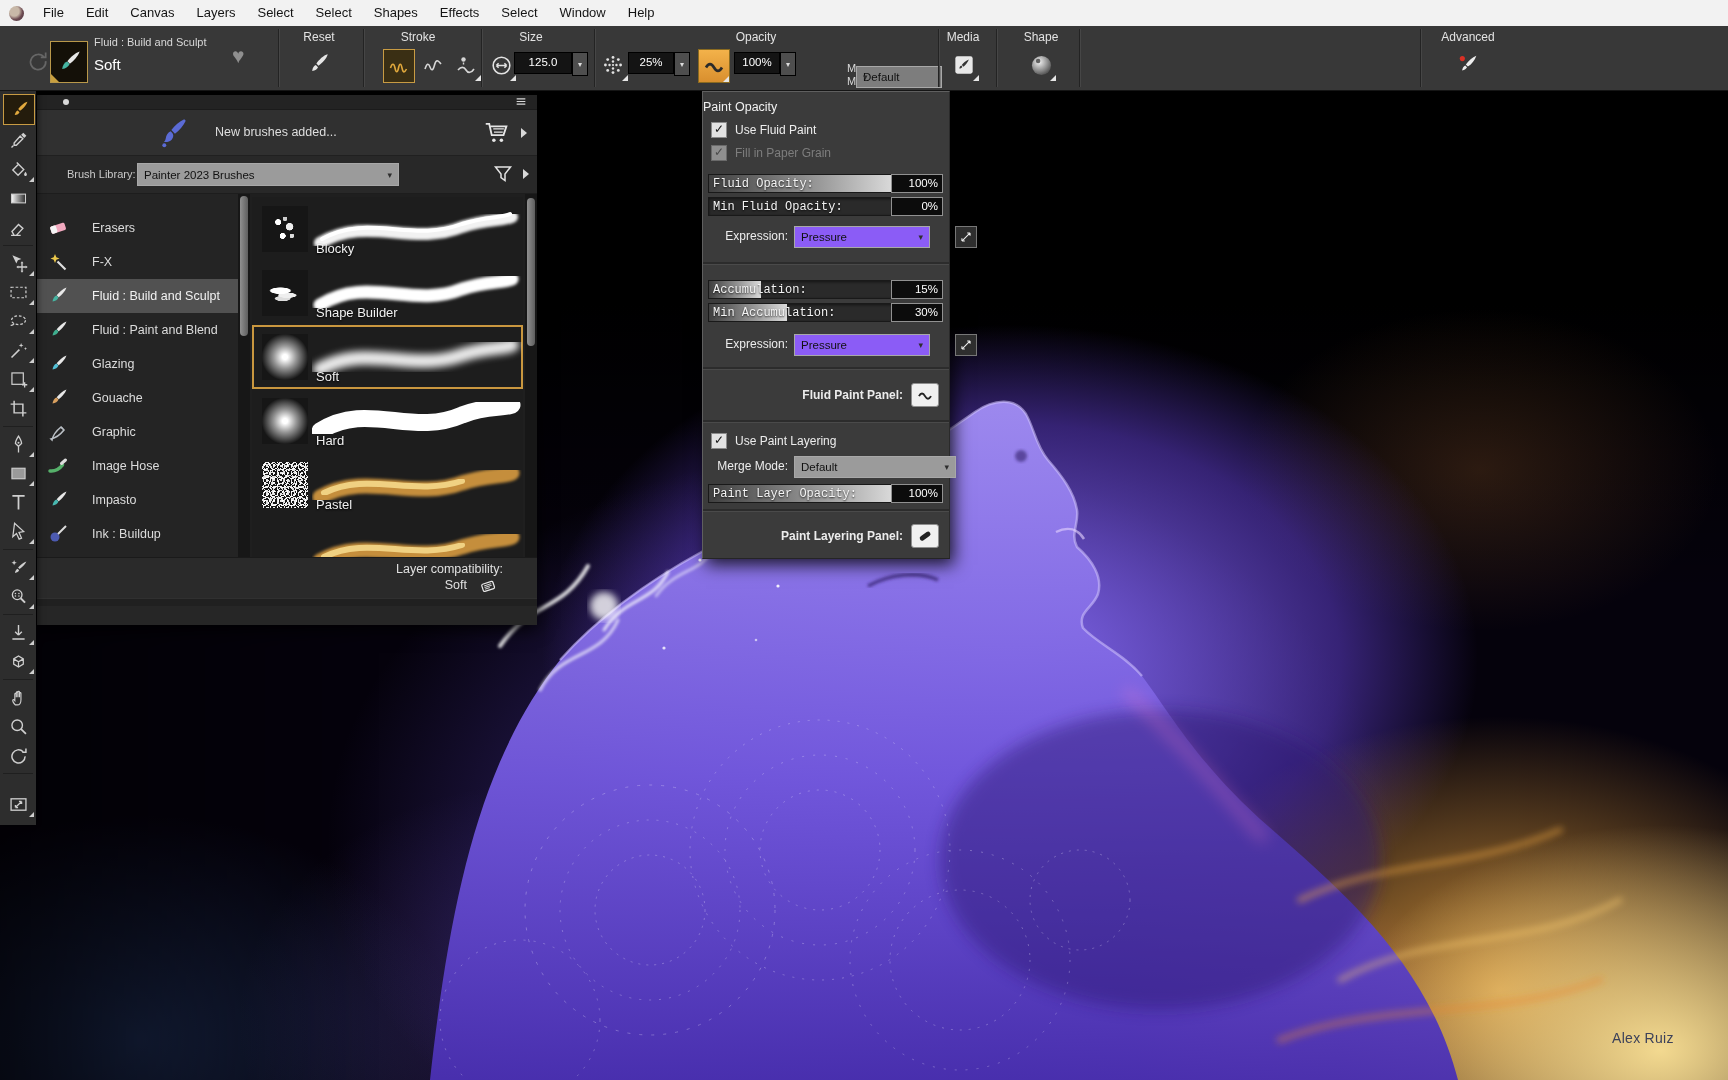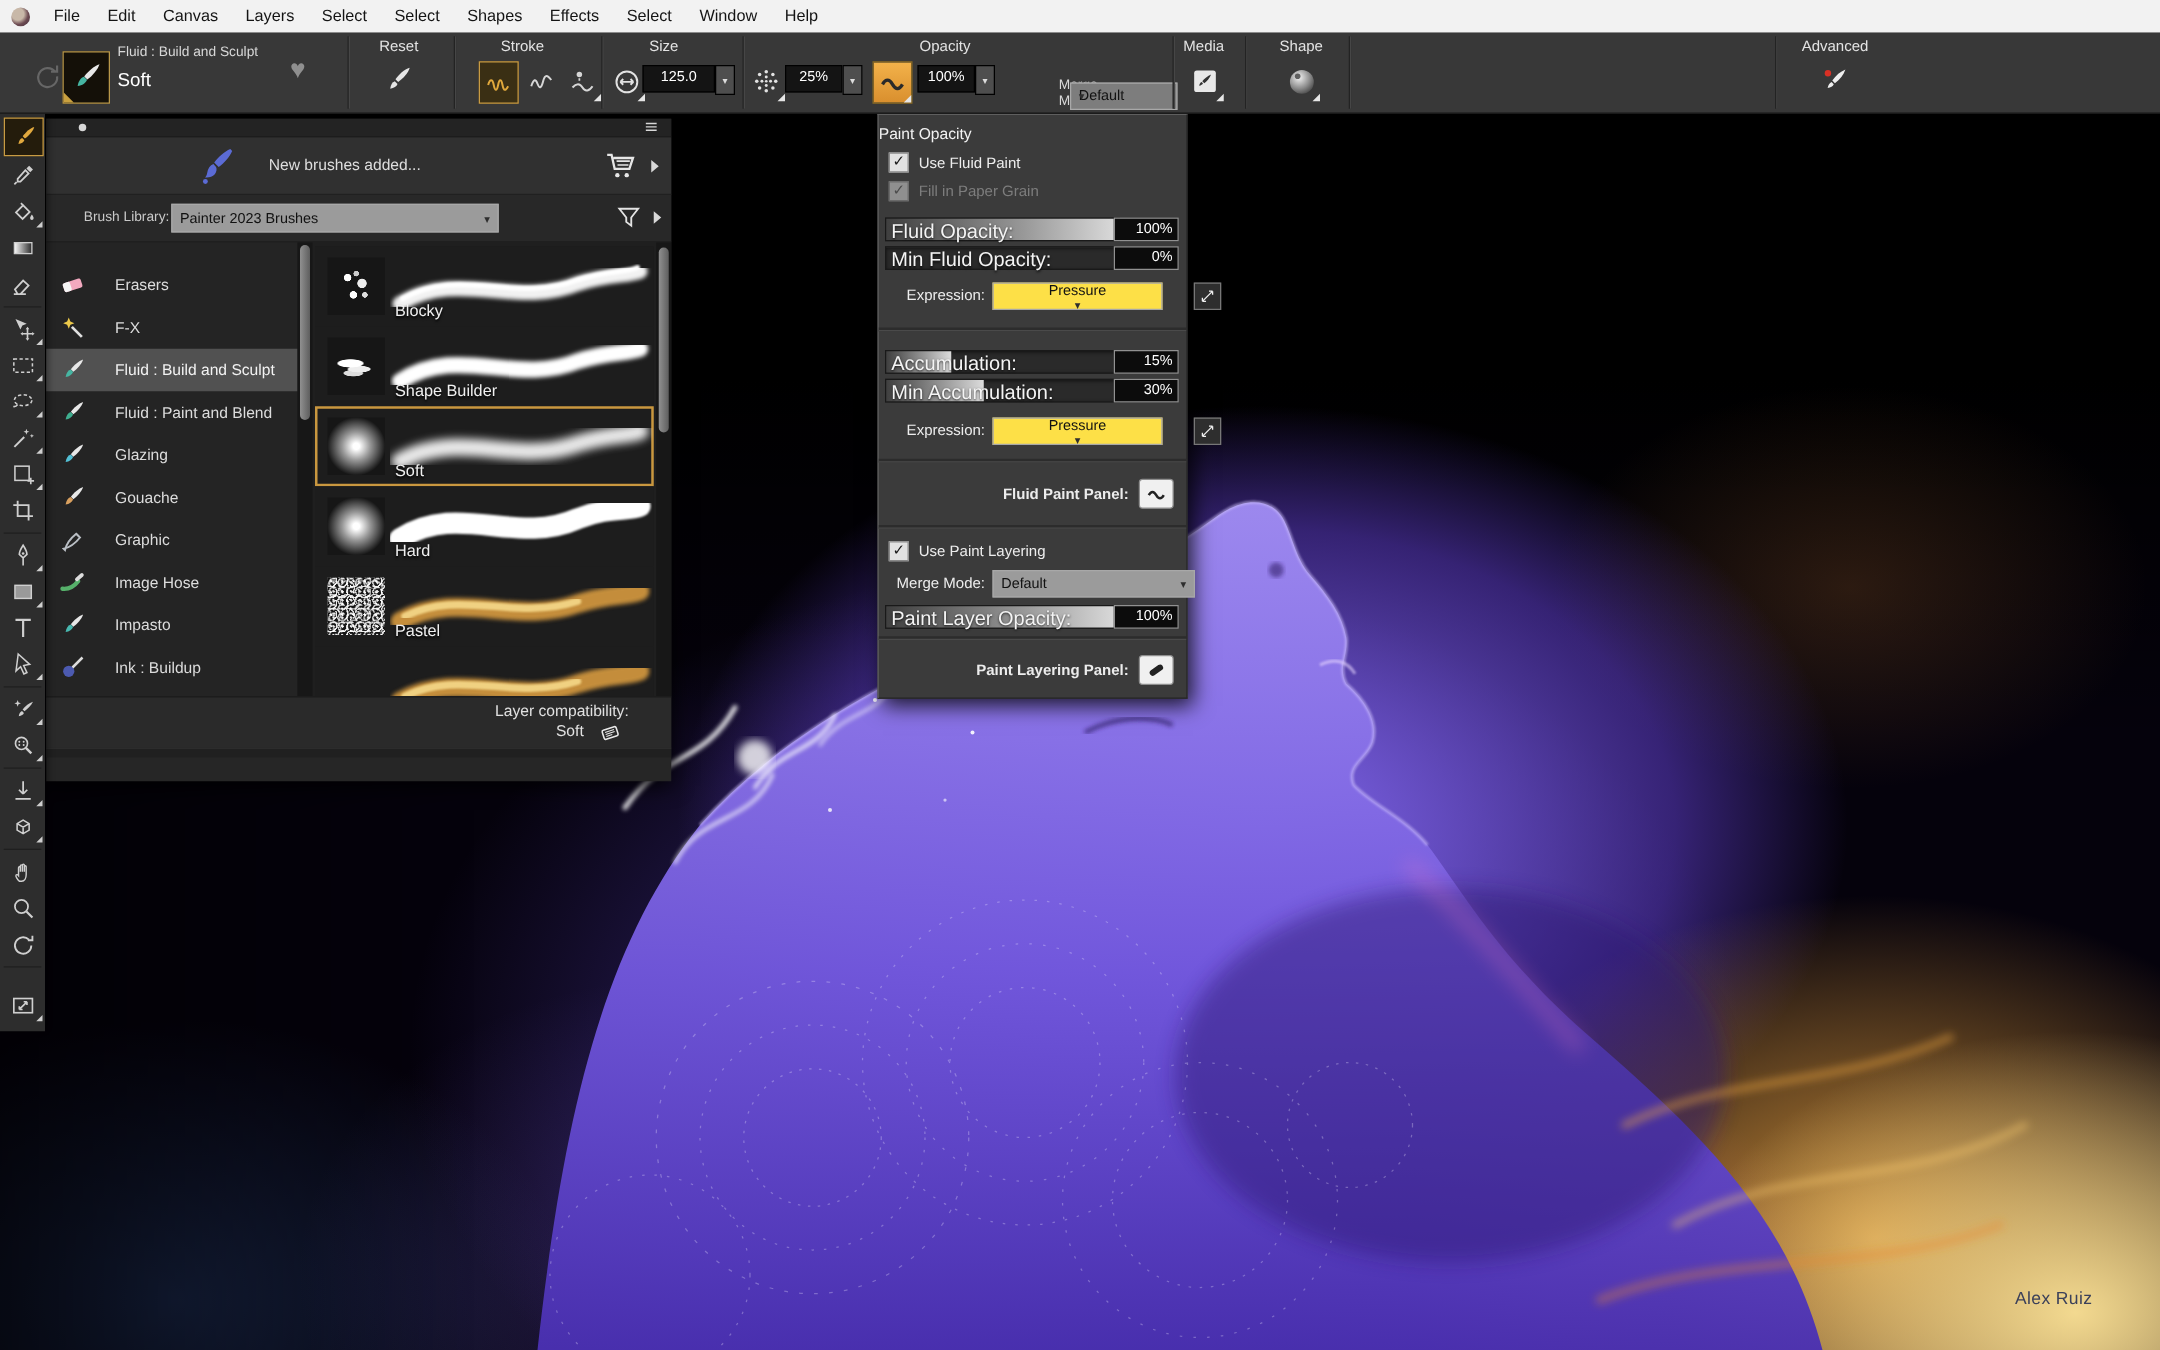--- a/index.html
+++ b/index.html
@@ -118,26 +118,26 @@
   .opanel .row{position:absolute;left:0;width:100%;}
   .op-title{left:8px;font-size:12.5px;color:#f2f2f2;}
   .cbrow{display:flex;align-items:center;gap:8px;padding-left:8px;box-sizing:border-box;}
   .cb{width:14px;height:14px;background:#e2e2e2;border:1px solid #8a8a8a;color:#161616;font-size:12px;
     line-height:13px;text-align:center;flex:none;}
   .cbrow.dis{color:#7d7d7d;}
   .cbrow.dis .cb{background:#8f8f8f;color:#4a4a4a;border-color:#6a6a6a;}
   .sl{position:absolute;left:5px;width:186px;height:17px;background:#2a2a2a;border:1px solid #191919;
     box-shadow:inset 0 1px 3px rgba(0,0,0,.55);}
   .sl .fill{position:absolute;left:0;top:0;bottom:0;background:linear-gradient(90deg,#3f3f3f,#9a9a9a 60%,#dcdcdc);}
-  .sl .lbl{position:absolute;left:4px;top:2px;font-size:16px;color:#f4f4f4;text-shadow:0 1px 2px rgba(0,0,0,.8);white-space:nowrap;}
+  .sl .lbl{position:absolute;left:4px;top:2px;font-size:12px;color:#f4f4f4;text-shadow:0 1px 2px rgba(0,0,0,.8);white-space:nowrap;font-family:Liberation Mono, monospace;}
   .num{position:absolute;right:6px;width:46px;height:17px;background:#0c0c0c;border:1px solid #919191;
     color:#fff;font-size:11.5px;line-height:16px;text-align:right;padding-right:4px;box-sizing:content-box;}
   .exprrow{height:20px;padding-left:36px;}
   .exprrow .elbl{position:absolute;left:0;width:85px;text-align:right;top:3px;font-size:12px;}
-  .exprrow .ddl{position:absolute;left:91px;width:122px;height:20px;background:#fde047;flex-direction:column;}
+  .exprrow .ddl{position:absolute;left:91px;width:122px;height:20px;background:#8b5cf6;}
   .exprbtn{position:absolute;right:8px;top:0;width:20px;height:20px;background:#2e2e2e;border:1px solid #777;
     color:#efefef;display:flex;align-items:center;justify-content:center;}
   .exprbtn svg{width:14px;height:14px;}
   .sep{position:absolute;left:0;width:100%;height:2px;background:#2c2c2c;border-bottom:1px solid #4a4a4a;}
   .panelbtn{position:absolute;width:26px;height:22px;background:#f0f0f0;border:1px solid #8e8e8e;border-radius:3px;
     color:#222;display:flex;align-items:center;justify-content:center;}
   .panelbtn svg{width:18px;height:18px;}
   .rlabel{position:absolute;text-align:right;font-size:12px;color:#ececec;font-weight:bold;}
   .mergerow .elbl{position:absolute;left:0;width:85px;text-align:right;top:3px;}
   .mergerow .ddl{position:absolute;left:91px;width:148px;height:20px;background:#9b9b9b;}

